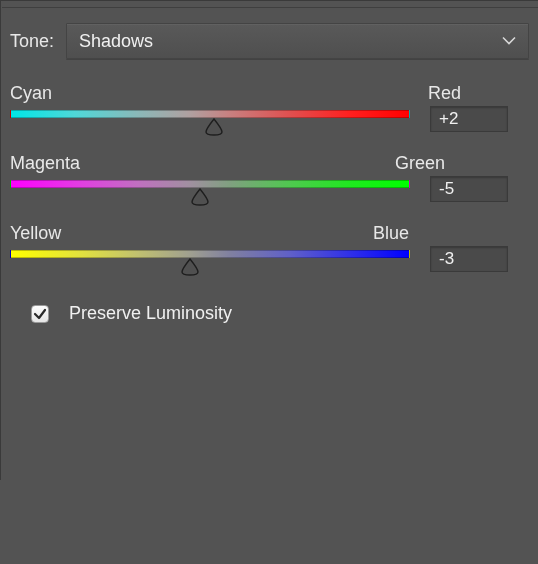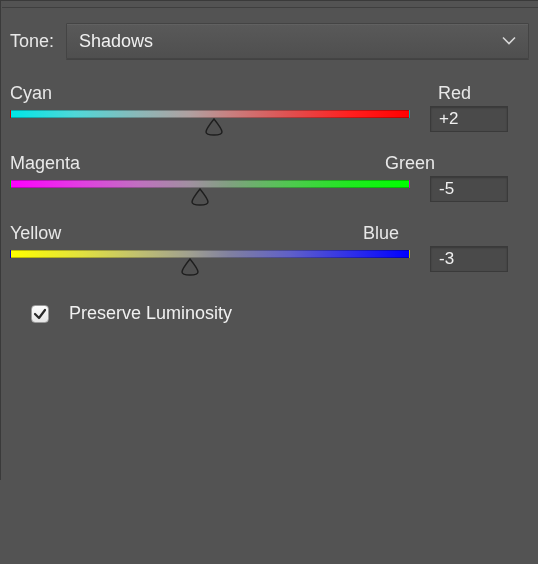--- a/index.html
+++ b/index.html
@@ -62,21 +62,21 @@
     right: 12px;
     top: 50%;
     transform: translateY(-50%);
   }
   .chevron svg { display: block; }
 
   
   .slider-group {
     position: absolute;
     left: 9px;
-    right: 19px;
+    right: 9px;
   }
   .sg-1 { top: 82px; }
   .sg-2 { top: 152px; }
   .sg-3 { top: 222px; }
 
   .label-row {
     display: flex;
     justify-content: space-between;
     font-size: 18px;
     color: #e8e8e8;
@@ -197,21 +197,21 @@
         <svg width="14" height="9" viewBox="0 0 14 9">
           <path d="M1 1 L7 7 L13 1" fill="none" stroke="#d8d8d8" stroke-width="1.6"></path>
         </svg>
       </span>
     </div>
   </div>
 
   <div class="slider-group sg-1">
     <div class="label-row">
       <span class="label-left">Cyan</span>
-      <span class="label-right" style="margin-right:48px">Red</span>
+      <span class="label-right" style="margin-right:68px">Red</span>
     </div>
     <div class="track-row">
       <div class="track-wrap">
         <div class="track track-cyan-red"></div>
         <div class="thumb" style="left: 204px;">
           <svg width="22" height="18" viewBox="0 0 22 18">
             <path d="M11 1 C11 1 3 11 3 14 C3 16 6 17 11 17 C16 17 19 16 19 14 C19 11 11 1 11 1 Z" fill="#505050" stroke="#1e1e1e" stroke-width="1.4"></path>
           </svg>
         </div>
       </div>

